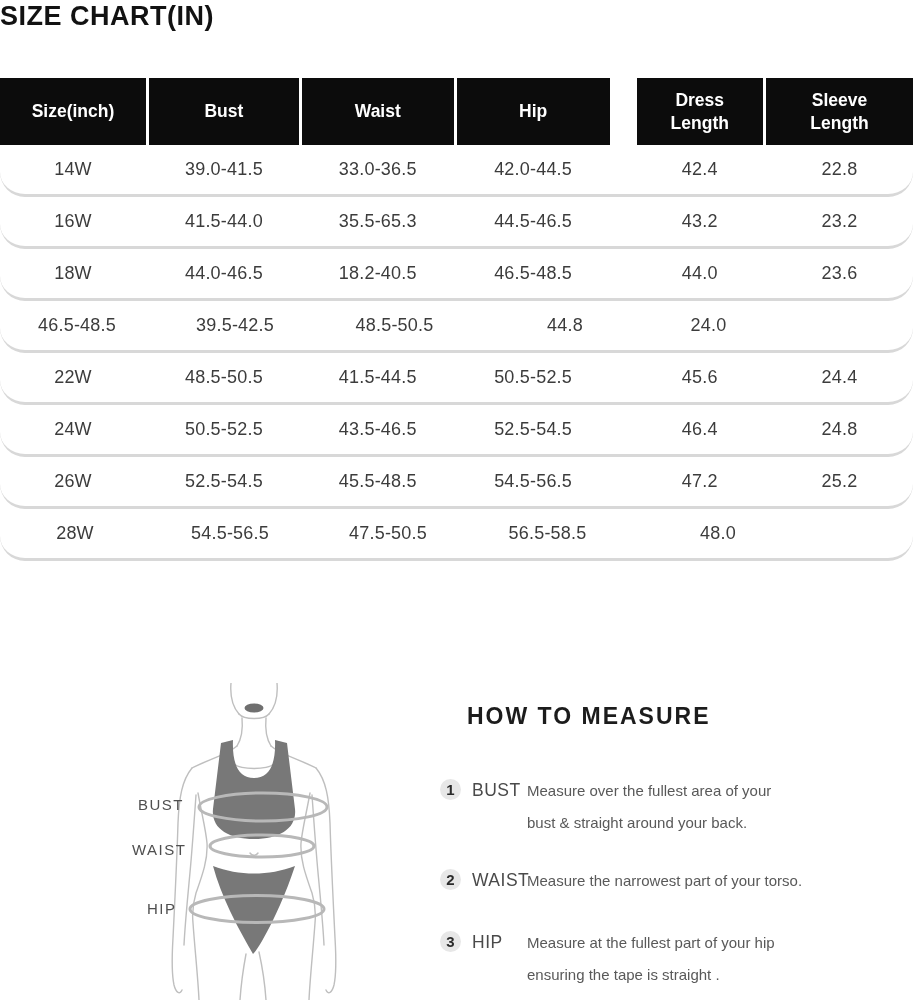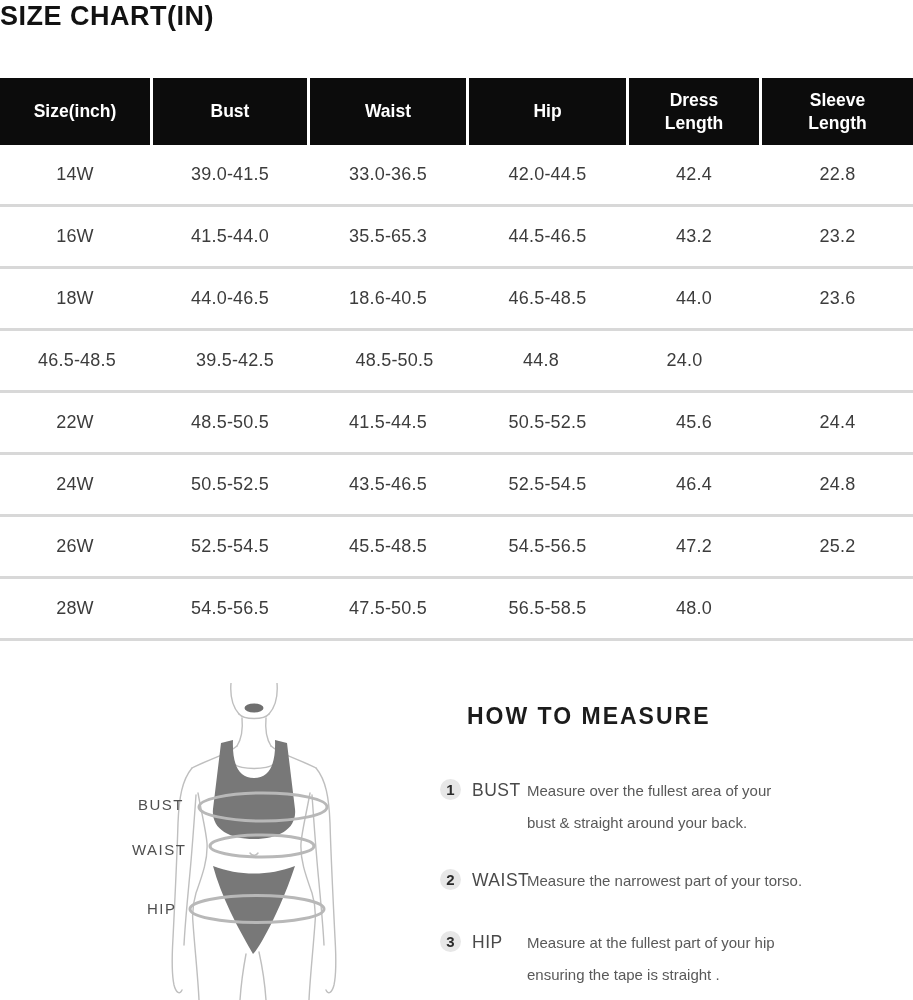--- a/index.html
+++ b/index.html
@@ -6,25 +6,25 @@
   body { background:#fff; font-family:"Liberation Sans", sans-serif; }
   .page { position:relative; width:913px; height:1000px; background:#fff; overflow:hidden; }
 
   
   .page-title { position:absolute; top:1px; left:0; width:100%; 
     font-size:27px; font-weight:700; color:#121212; letter-spacing:.5px; }
 
   
   .size-table { position:absolute; top:78px; left:0; width:913px; }
   .trow { display:flex; column-gap:3px; }
-  .c0{width:150px;} .c1{width:154px;text-align:right;} .c2{width:156px;} .c3{width:157px;} .c4{width:130px;} .c5{width:151px;}
+  .c0{width:150px;} .c1{width:154px;text-align:right;} .c2{width:156px;} .c3{width:157px;} .c4{width:130px;margin-left:24px;} .c5{width:151px;}
   .thead .cell { background:#0c0c0c; color:#fff; height:67px;
     display:flex; align-items:center; justify-content:center;
     font-size:17.5px; font-weight:700; text-align:center; white-space:pre-line; line-height:1.3; }
-  .tbody .trow { height:62px; border-bottom:3px solid #d8d8d8; }
+  .tbody .trow { height:52px; border-bottom:3px solid #d8d8d8;border-radius:25px; }
   .tbody .cell { display:flex; align-items:center; justify-content:center;
     font-size:18px; color:#3c3c3c; letter-spacing:.2px; }
 
   
   .figure-svg { position:absolute; left:135px; top:683px; }
   .fig-label { position:absolute; font-size:15px; color:#4f4f4f; letter-spacing:1.5px; }
   .fig-label.bust { left:138px; top:796px; }
   .fig-label.waist { left:132px; top:841px; }
   .fig-label.hip { left:147px; top:900px; }
 
@@ -73,21 +73,21 @@
         <div class="cell c0">16W</div>
         <div class="cell c1">41.5-44.0</div>
         <div class="cell c2">35.5-65.3</div>
         <div class="cell c3">44.5-46.5</div>
         <div class="cell c4">43.2</div>
         <div class="cell c5">23.2</div>
       </div>
       <div class="trow">
         <div class="cell c0">18W</div>
         <div class="cell c1">44.0-46.5</div>
-        <div class="cell c2">18.6-40.5</div>
+        <div class="cell c2">18.2-40.5</div>
         <div class="cell c3">46.5-48.5</div>
         <div class="cell c4">44.0</div>
         <div class="cell c5">23.6</div>
       </div>
       <div class="trow">
         <div class="cell c1">46.5-48.5</div>
         <div class="cell c2">39.5-42.5</div>
         <div class="cell c3">48.5-50.5</div>
         <div class="cell c4">44.8</div>
         <div class="cell c5">24.0</div>

